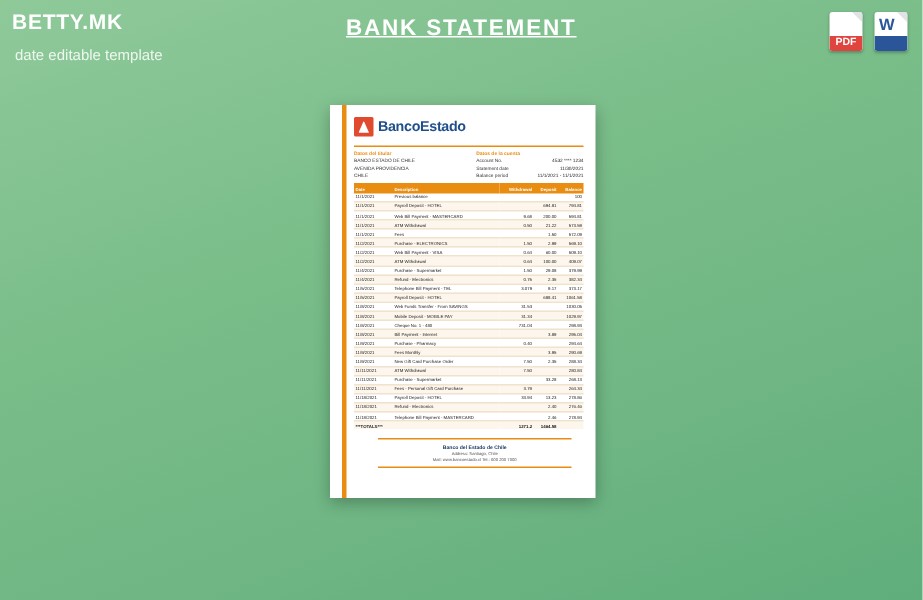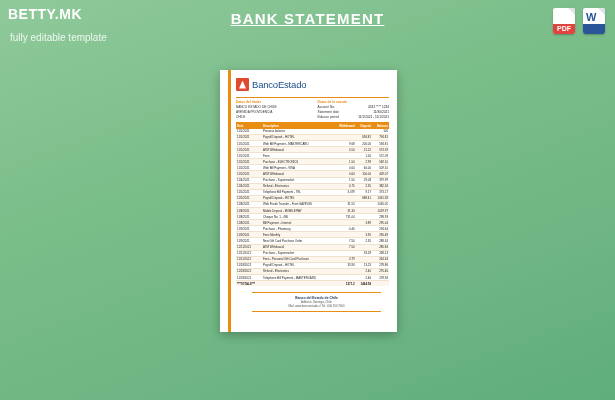--- a/index.html
+++ b/index.html
@@ -52,21 +52,21 @@
   .doc-inner{position:absolute;left:16px;right:8px;top:8px;bottom:6px;}
 
   .logo-row{display:flex;align-items:center;gap:3px;margin-bottom:6px;}
   .logo-mark{
     width:13px;height:13px;background:#e04a2f;border-radius:1px;position:relative;
   }
   .logo-mark:after{
     content:"";position:absolute;left:3px;top:2.5px;width:7px;height:8px;
     background:#ffffff;clip-path:polygon(50% 0,100% 100%,0 100%);
   }
-  .logo-text{font-size:9.5px;font-weight:normal;color:#1e4f8a;letter-spacing:-.2px;}
+  .logo-text{font-size:9.5px;font-weight:bold;color:#1e4f8a;letter-spacing:-.2px;}
 
   .hdr-rule{height:1px;background:#e98c12;margin:3px 0 2px;}
 
   .info-grid{display:flex;font-size:3.2px;color:#1a3a63;gap:10px;margin-bottom:3px;}
   .info-col{flex:1;}
   .info-head{color:#e98c12;font-weight:bold;font-size:3.3px;margin-bottom:1px;}
   .info-line{display:flex;justify-content:space-between;line-height:1.5;}
   .info-line .k{color:#333;}
   .info-line .v{color:#222;}
   .info-col.left .info-line{display:block;color:#333;}
@@ -90,21 +90,21 @@
     border-top:1px solid #e98c12;padding-top:3px;text-align:center;
   }
   .foot .f1{font-size:3.4px;font-weight:bold;color:#1a3a63;}
   .foot .f2,.foot .f3{font-size:2.8px;color:#555;line-height:1.5;}
   .foot-rule{height:1px;background:#e98c12;margin-top:3px;}
 </style>
 </head>
 <body>
 
 <div class="brand">BETTY.MK</div>
-<div class="subtitle">fully editable template</div>
+<div class="subtitle">date editable template</div>
 <div class="pagetitle">BANK STATEMENT</div>
 
 <div class="badges">
   <div class="badge pdf">
     <span class="corner"></span>
     <span class="tag">PDF</span>
   </div>
   <div class="badge doc">
     <span class="corner"></span>
     <span class="wicon">W</span>

